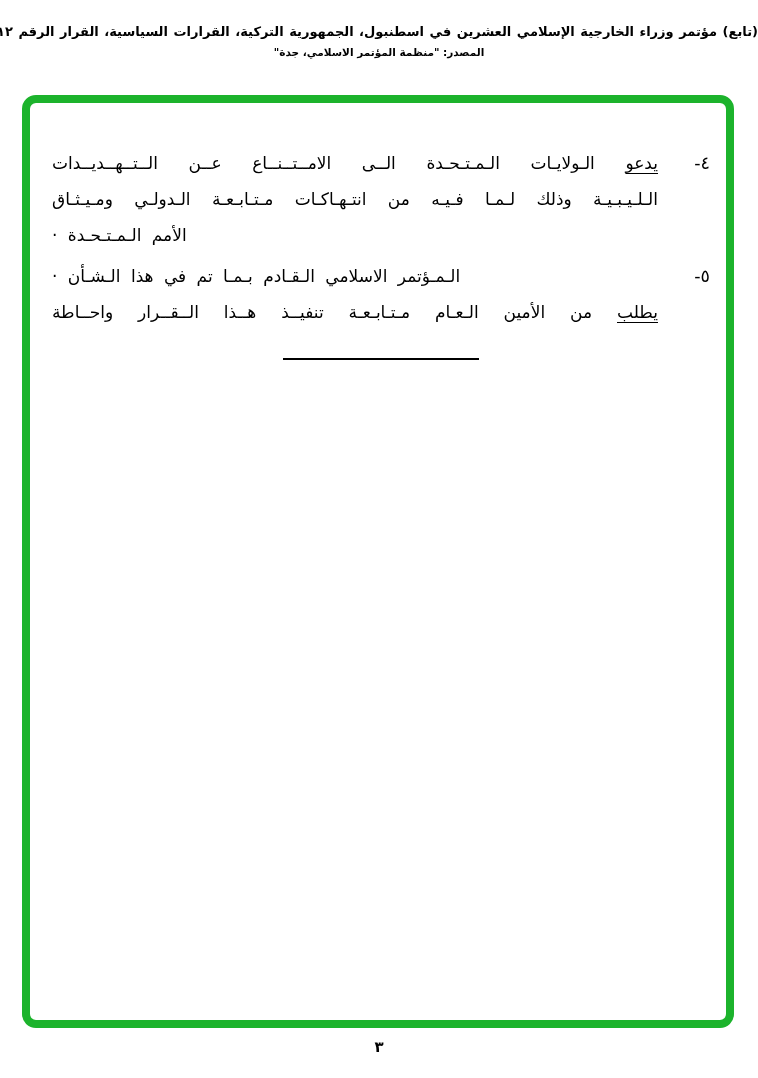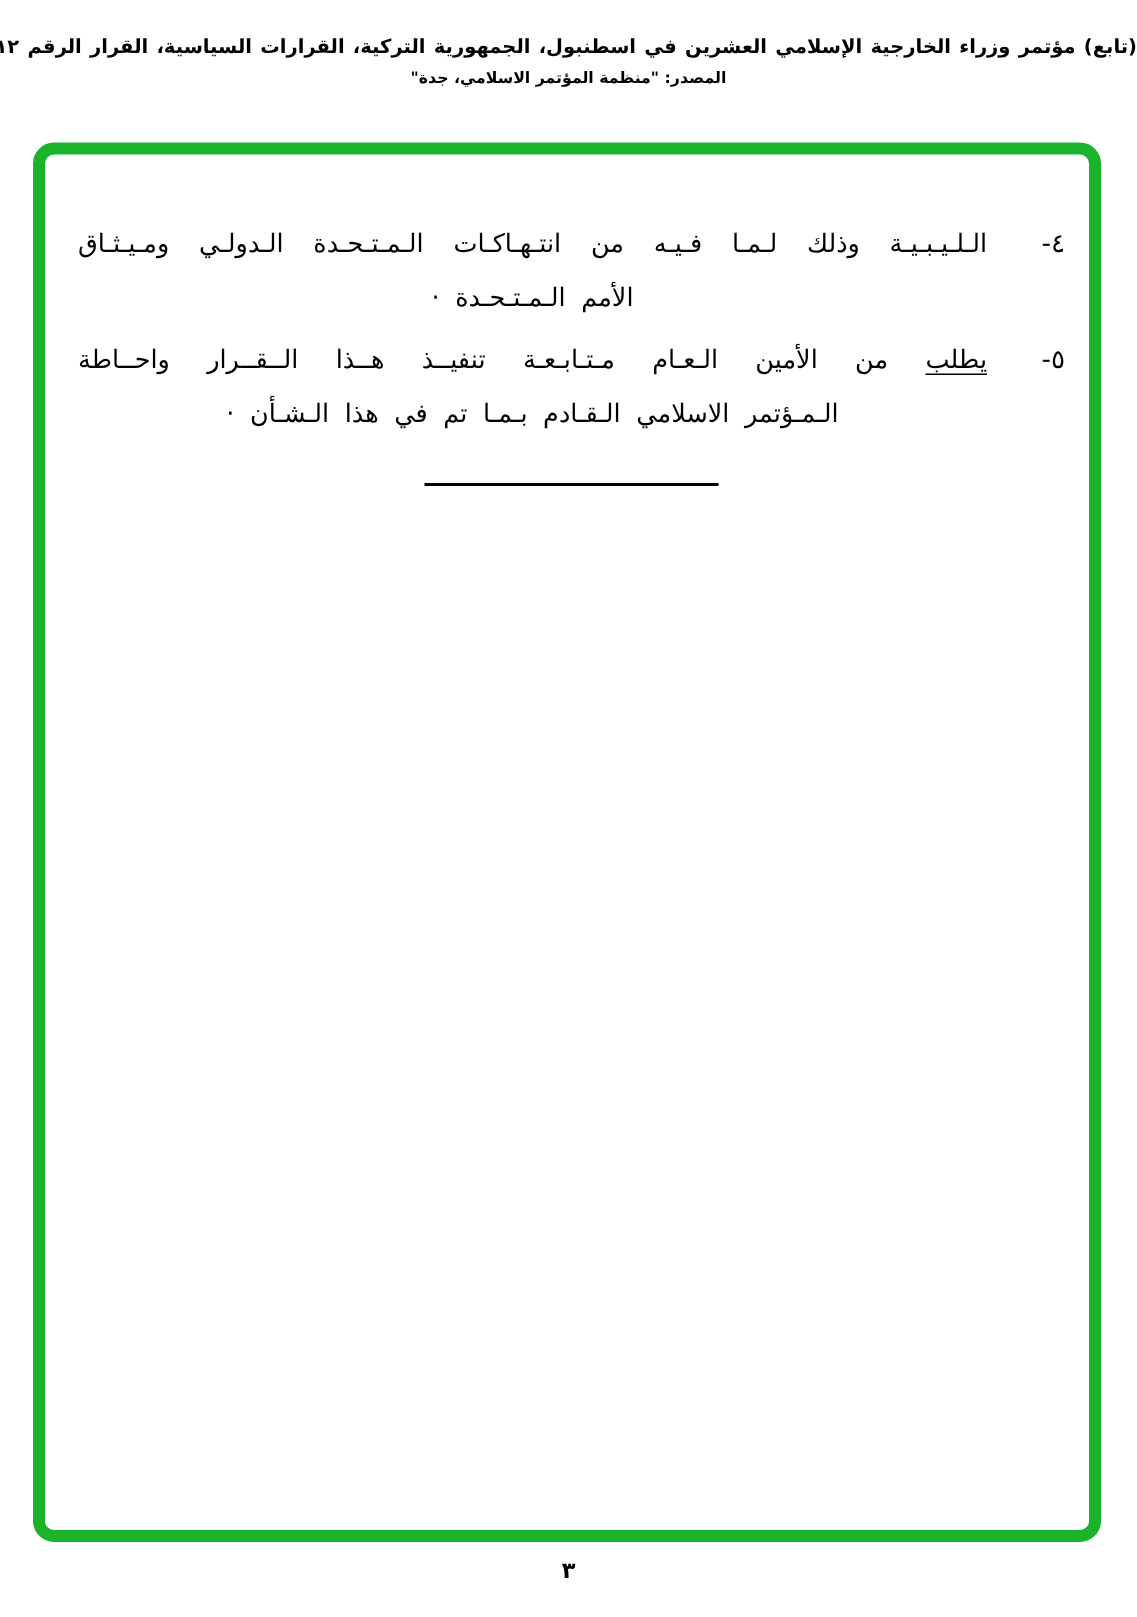--- a/index.html
+++ b/index.html
@@ -58,21 +58,21 @@
     margin-left:18px;
     white-space:nowrap;
   }
   .item-body{
     flex:1 1 auto;
     min-width:0;
   }
   .line{
     font-size:17px;
     line-height:36px;
-    text-align:center;
+    text-align:left;
     word-spacing:5px;
     white-space:nowrap;
   }
   .line.stretch{
     white-space:normal;
     text-align:justify;
     text-align-last:justify;
   }
   .lead{
     text-decoration:underline;
@@ -102,32 +102,35 @@
   <div class="header-line1">(تابع) مؤتمر وزراء الخارجية الإسلامي العشرين في اسطنبول، الجمهورية التركية، القرارات السياسية، القرار الرقم ٢٠/١٢-س</div>
   <div class="header-line2">المصدر: "منظمة المؤتمر الاسلامي، جدة"</div>
 </div>
 
 <div class="frame">
   <div class="content">
 
     <div class="item">
       <div class="item-number">٤-</div>
       <div class="item-body">
-        <div class="line stretch">الـلـيـبـيـة وذلك لـمـا فـيـه من انتـهـاكـات الـمـتـحـدة الـدولـي ومـيـثـاق</div>
+        <div class="line stretch">
+          <span class="lead">يدعو</span><span> الـولايـات الـمـتـحـدة الــى الامــتــنــاع عــن الــتــهــديــدات</span>
+        </div>
+        <div class="line stretch">الـلـيـبـيـة وذلك لـمـا فـيـه من انتـهـاكـات مـتـابـعـة الـدولـي ومـيـثـاق</div>
         <div class="line">الأمم الـمـتـحـدة ·</div>
       </div>
     </div>
 
     <div class="item">
       <div class="item-number">٥-</div>
       <div class="item-body">
+        <div class="line">الـمـؤتمر الاسلامي الـقـادم بـمـا تم في هذا الـشـأن ·</div>
         <div class="line stretch">
           <span class="lead">يطلب</span><span> من الأمين الـعـام مـتـابـعـة تنفيــذ هــذا الــقــرار واحــاطة</span>
         </div>
-        <div class="line">الـمـؤتمر الاسلامي الـقـادم بـمـا تم في هذا الـشـأن ·</div>
       </div>
     </div>
 
     <div class="separator"></div>
 
   </div>
 </div>
 
 <div class="page-number">٣</div>
 

